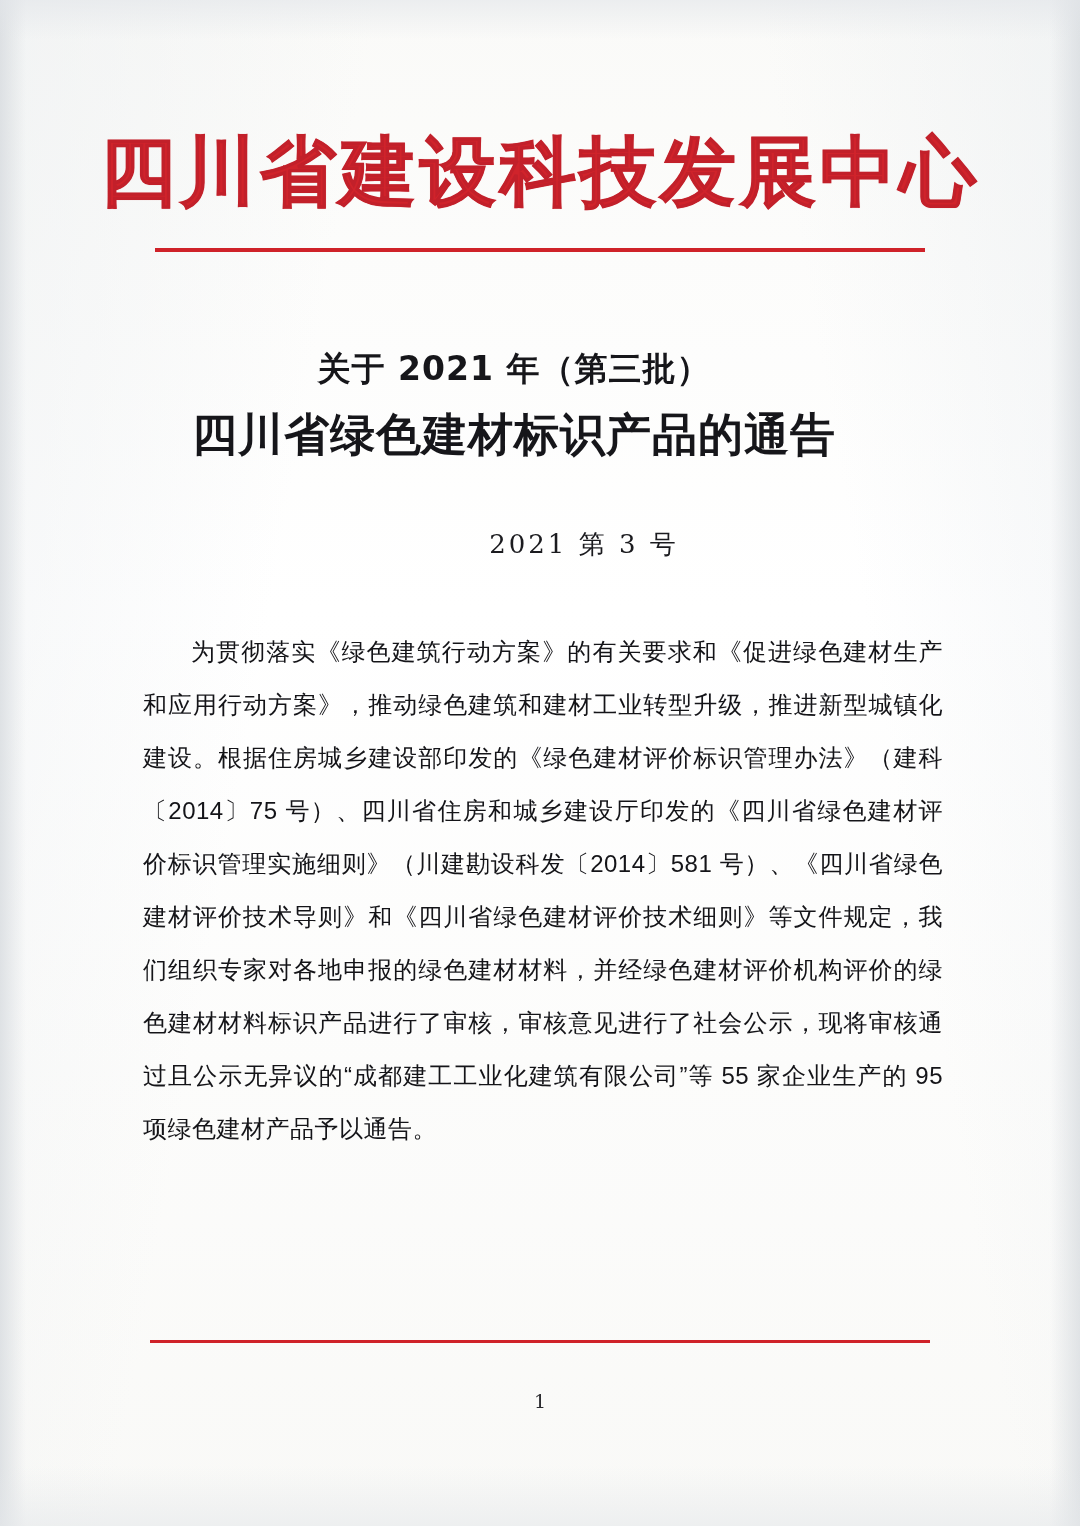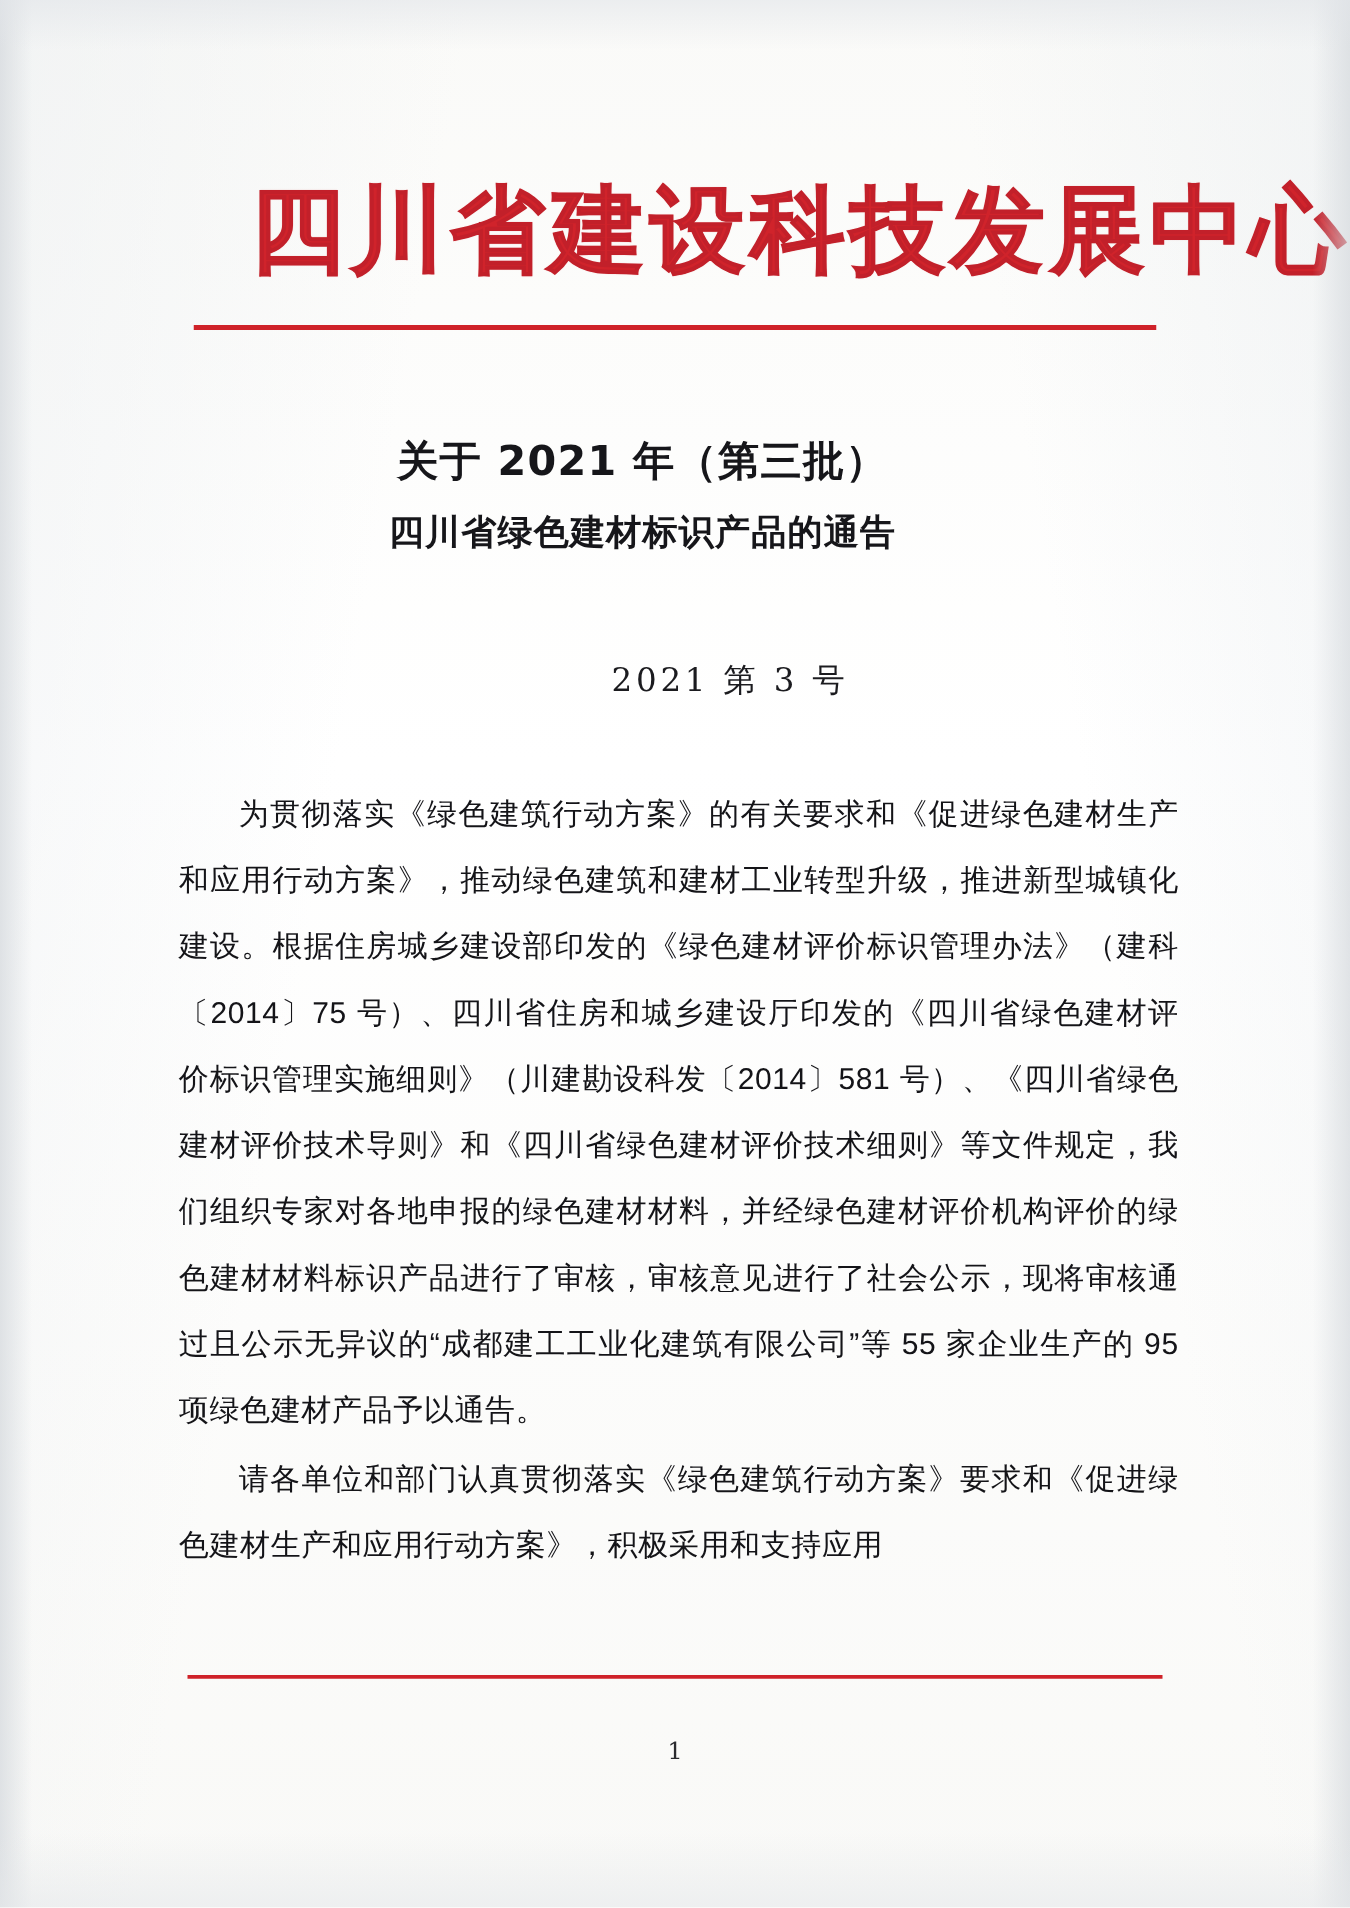--- a/index.html
+++ b/index.html
@@ -25,24 +25,24 @@
       linear-gradient(180deg, rgba(250,250,248,1) 0%, rgba(255,255,255,1) 40%, rgba(249,249,247,1) 100%);
   }
   .content {
     position: absolute;
     inset: 0;
   }
 
   
   .letterhead {
     position: absolute;
-    top: 146px;
+    top: 134px;
     left: 0;
     width: 1080px;
-    text-align: right;
+    text-align: center;
   }
   .letterhead-title {
     font-family: "DejaVu Sans", "Liberation Sans", sans-serif;
     font-weight: 700;
     font-size: 76px;
     line-height: 1.0;
     letter-spacing: 4px;
     color: #d0232b;
     -webkit-text-stroke: 1px #c2202a;
     text-shadow: 0 0 1px rgba(208,35,43,0.7);
@@ -65,21 +65,21 @@
     font-family: "DejaVu Sans", "Liberation Sans", sans-serif;
     font-weight: 700;
     color: #16161a;
   }
   .doc-title .line1 {
     font-size: 33px;
     letter-spacing: 1px;
     line-height: 1.0;
   }
   .doc-title .line2 {
-    font-size: 28px;
+    font-size: 45px;
     letter-spacing: 1px;
     line-height: 1.0;
     margin-top: 27px;
   }
 
   
   .doc-number {
     position: absolute;
     top: 527px;
     left: 0;
@@ -174,21 +174,20 @@
 
   <div class="doc-title">
     <div class="line1">关于 2021 年（第三批）</div>
     <div class="line2">四川省绿色建材标识产品的通告</div>
   </div>
 
   <div class="doc-number">2021 第 3 号</div>
 
   <div class="body-text">
     <p>为贯彻落实《绿色建筑行动方案》的有关要求和《促进绿色建材生产和应用行动方案》，推动绿色建筑和建材工业转型升级，推进新型城镇化建设。根据住房城乡建设部印发的《绿色建材评价标识管理办法》（建科〔2014〕75 号）、四川省住房和城乡建设厅印发的《四川省绿色建材评价标识管理实施细则》（川建勘设科发〔2014〕581 号）、《四川省绿色建材评价技术导则》和《四川省绿色建材评价技术细则》等文件规定，我们组织专家对各地申报的绿色建材材料，并经绿色建材评价机构评价的绿色建材材料标识产品进行了审核，审核意见进行了社会公示，现将审核通过且公示无异议的“成都建工工业化建筑有限公司”等 55 家企业生产的 95 项绿色建材产品予以通告。</p>
-    <p>请各单位和部门认真贯彻落实《绿色建筑行动方案》要求和《促进绿色建材生产和应用行动方案》，积极采用和支持应用</p>
   </div>
 
   <div class="footer-rule"></div>
   <div class="page-number">1</div>
 
 </div>
 
 <div class="scan-edge-left"></div>
 <div class="scan-edge-right"></div>
 <div class="scan-edge-top"></div>

